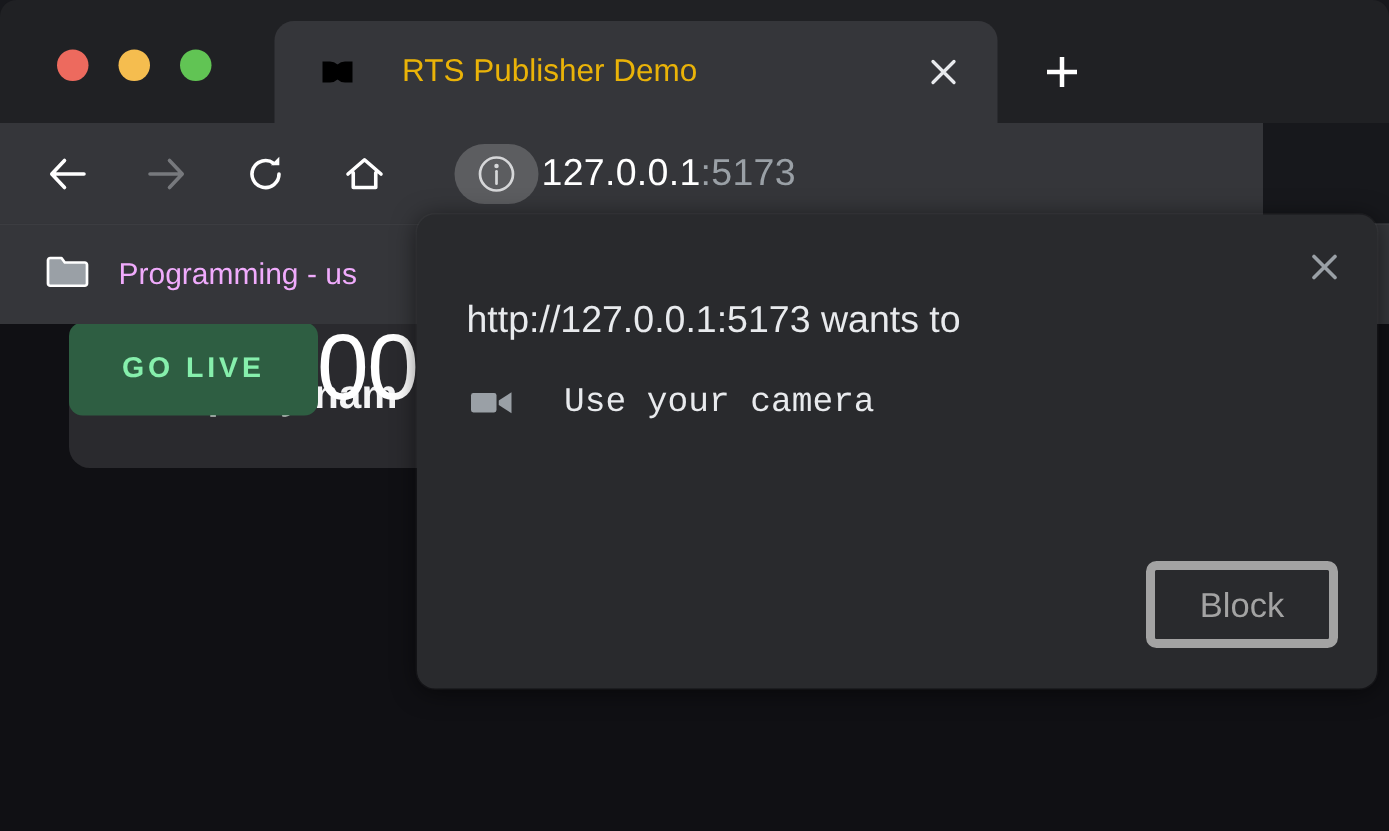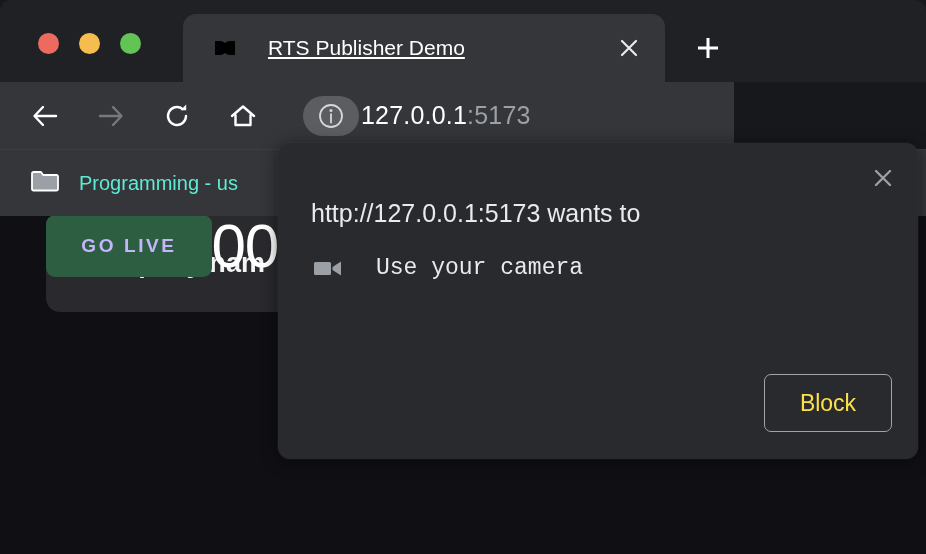--- a/index.html
+++ b/index.html
@@ -65,21 +65,21 @@
   }
   .go-live-btn {
     position: absolute;
     left: 46px;
     top: 491px - 215px;
     width: 166px;
     height: 62px;
     background: #2e5e42;
     border: none;
     border-radius: 9px;
-    color: #c4b5fd;
+    color: #86efac;
     font-family: "Liberation Sans", sans-serif;
     font-size: 19px;
     font-weight: bold;
     letter-spacing: 2.6px;
     cursor: default;
   }
 
   
   .browser-window {
     position: absolute;
@@ -134,26 +134,25 @@
     width: 26px;
     height: 26px;
     display: flex;
     align-items: center;
     justify-content: center;
     flex: none;
   }
   .tab-title {
     margin-left: 30px;
     font-size: 21px;
-    color: #ffffff;
+    color: #eab308;
     white-space: nowrap;
     overflow: hidden;
     text-overflow: ellipsis;
     flex: 1;
-    text-decoration: underline;
   }
   .tab-close {
     width: 40px;
     height: 40px;
     margin-right: 16px;
     display: flex;
     align-items: center;
     justify-content: center;
     flex: none;
     border-radius: 50%;
@@ -168,21 +167,21 @@
     display: flex;
     align-items: center;
     justify-content: center;
     cursor: default;
   }
 
   
   .toolbar {
     position: absolute;
     left: 0; top: 82px;
-    width: 734px;
+    width: 842px;
     height: 67px;
     background: #35363a;
     display: flex;
     align-items: center;
   }
   .nav-btn {
     width: 44px;
     height: 44px;
     margin-left: 22px;
     display: flex;
@@ -237,21 +236,21 @@
     margin-left: 24px;
     height: 44px;
     padding: 0 6px;
     border-radius: 6px;
     cursor: default;
     white-space: nowrap;
   }
   .bookmark-label {
     margin-left: 19px;
     font-size: 20px;
-    color: #5eead4;
+    color: #f0abfc;
   }
 
   
   .permission-dialog {
     position: absolute;
     left: 278px;
     top: 143px;
     width: 640px;
     height: 316px;
     background: #292a2d;
@@ -309,23 +308,23 @@
     right: 26px;
     bottom: 27px;
     display: flex;
     gap: 16px;
   }
   .dialog-btn {
     min-width: 128px;
     height: 58px;
     padding: 0 22px;
     background: transparent;
-    border: 1px solid #a3a3a3;
+    border: 6px solid #a3a3a3;
     border-radius: 7px;
-    color: #fde047;
+    color: #a3a3a3;
     font-family: "Liberation Sans", sans-serif;
     font-size: 23px;
     cursor: default;
   }
 </style>
 </head>
 <body>
 
 <div id="app">
 

